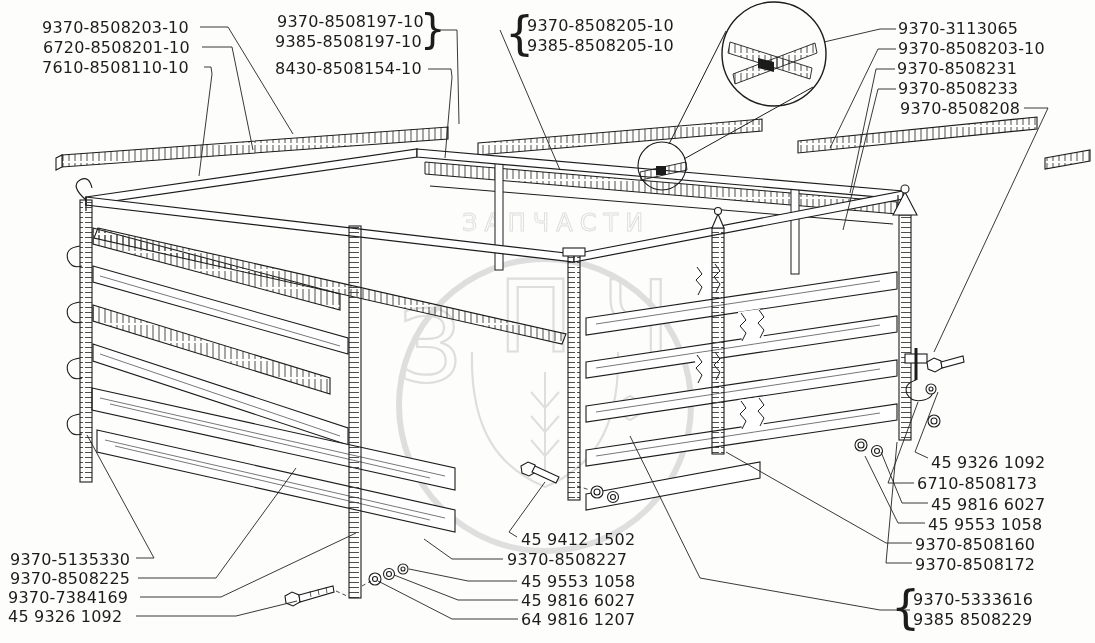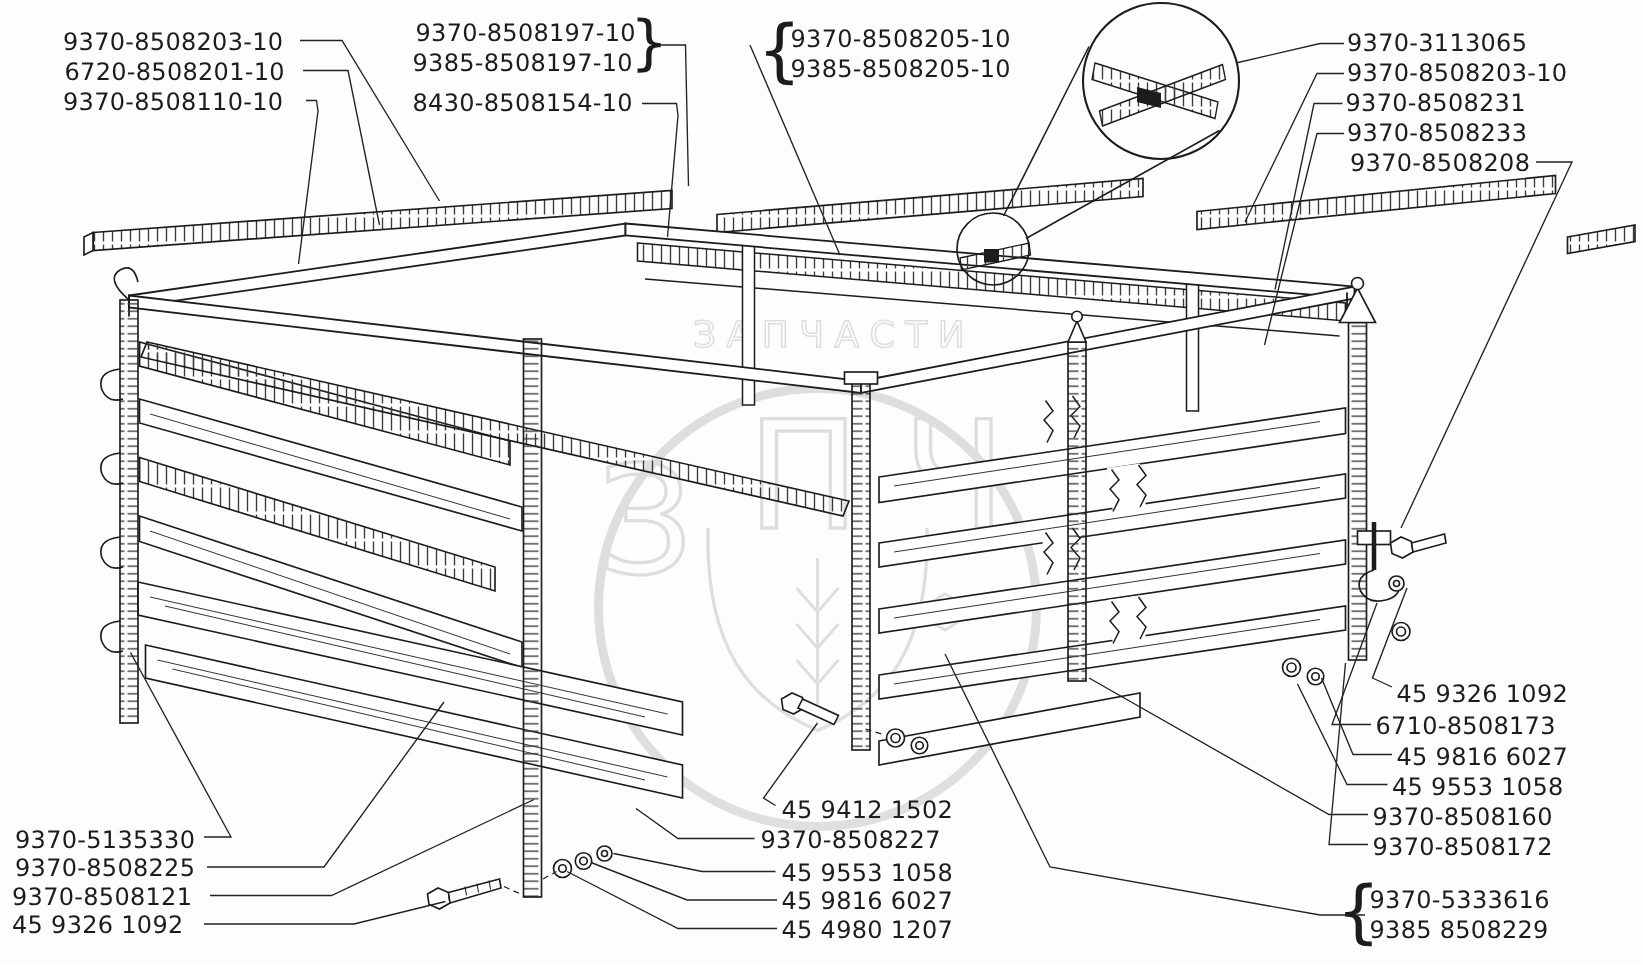--- a/index.html
+++ b/index.html
@@ -194,21 +194,21 @@
     <path d="M518,619 H452 L378,581"></path>
     <path d="M136,558 H154 L87,435"></path>
     <path d="M138,578 H216 L296,468"></path>
     <path d="M140,597 H221 L356,533"></path>
     <path d="M136,616 H236 L297,601"></path>
   </g>
 </svg>
 
 <div class="lbl" style="left:42px;top:19px">9370-8508203-10</div>
 <div class="lbl" style="left:43px;top:39px">6720-8508201-10</div>
-<div class="lbl" style="left:42px;top:59px">9370-8508110-10</div>
+<div class="lbl" style="left:42px;top:59px">7610-8508110-10</div>
 
 <div class="lbl" style="left:277px;top:13px">9370-8508197-10</div>
 <div class="lbl" style="left:275px;top:33px">9385-8508197-10</div>
 <div class="brace br1">}</div>
 <div class="lbl" style="left:275px;top:60px">8430-8508154-10</div>
 
 <div class="brace br2">{</div>
 <div class="lbl" style="left:527px;top:17px">9370-8508205-10</div>
 <div class="lbl" style="left:527px;top:37px">9385-8508205-10</div>
 
@@ -226,20 +226,20 @@
 <div class="lbl" style="left:915px;top:556px">9370-8508172</div>
 
 <div class="brace br3">{</div>
 <div class="lbl" style="left:913px;top:591px">9370-5333616</div>
 <div class="lbl" style="left:913px;top:611px">9385 8508229</div>
 
 <div class="lbl" style="left:521px;top:531px">45 9412 1502</div>
 <div class="lbl" style="left:507px;top:551px">9370-8508227</div>
 <div class="lbl" style="left:521px;top:573px">45 9553 1058</div>
 <div class="lbl" style="left:521px;top:592px">45 9816 6027</div>
-<div class="lbl" style="left:521px;top:611px">45 4980 1207</div>
+<div class="lbl" style="left:521px;top:611px">64 9816 1207</div>
 
 <div class="lbl" style="left:10px;top:551px">9370-5135330</div>
 <div class="lbl" style="left:10px;top:570px">9370-8508225</div>
-<div class="lbl" style="left:8px;top:589px">9370-8508121</div>
+<div class="lbl" style="left:8px;top:589px">9370-7384169</div>
 <div class="lbl" style="left:8px;top:608px">45 9326 1092</div>
 
 </div>
 
 </body></html>

